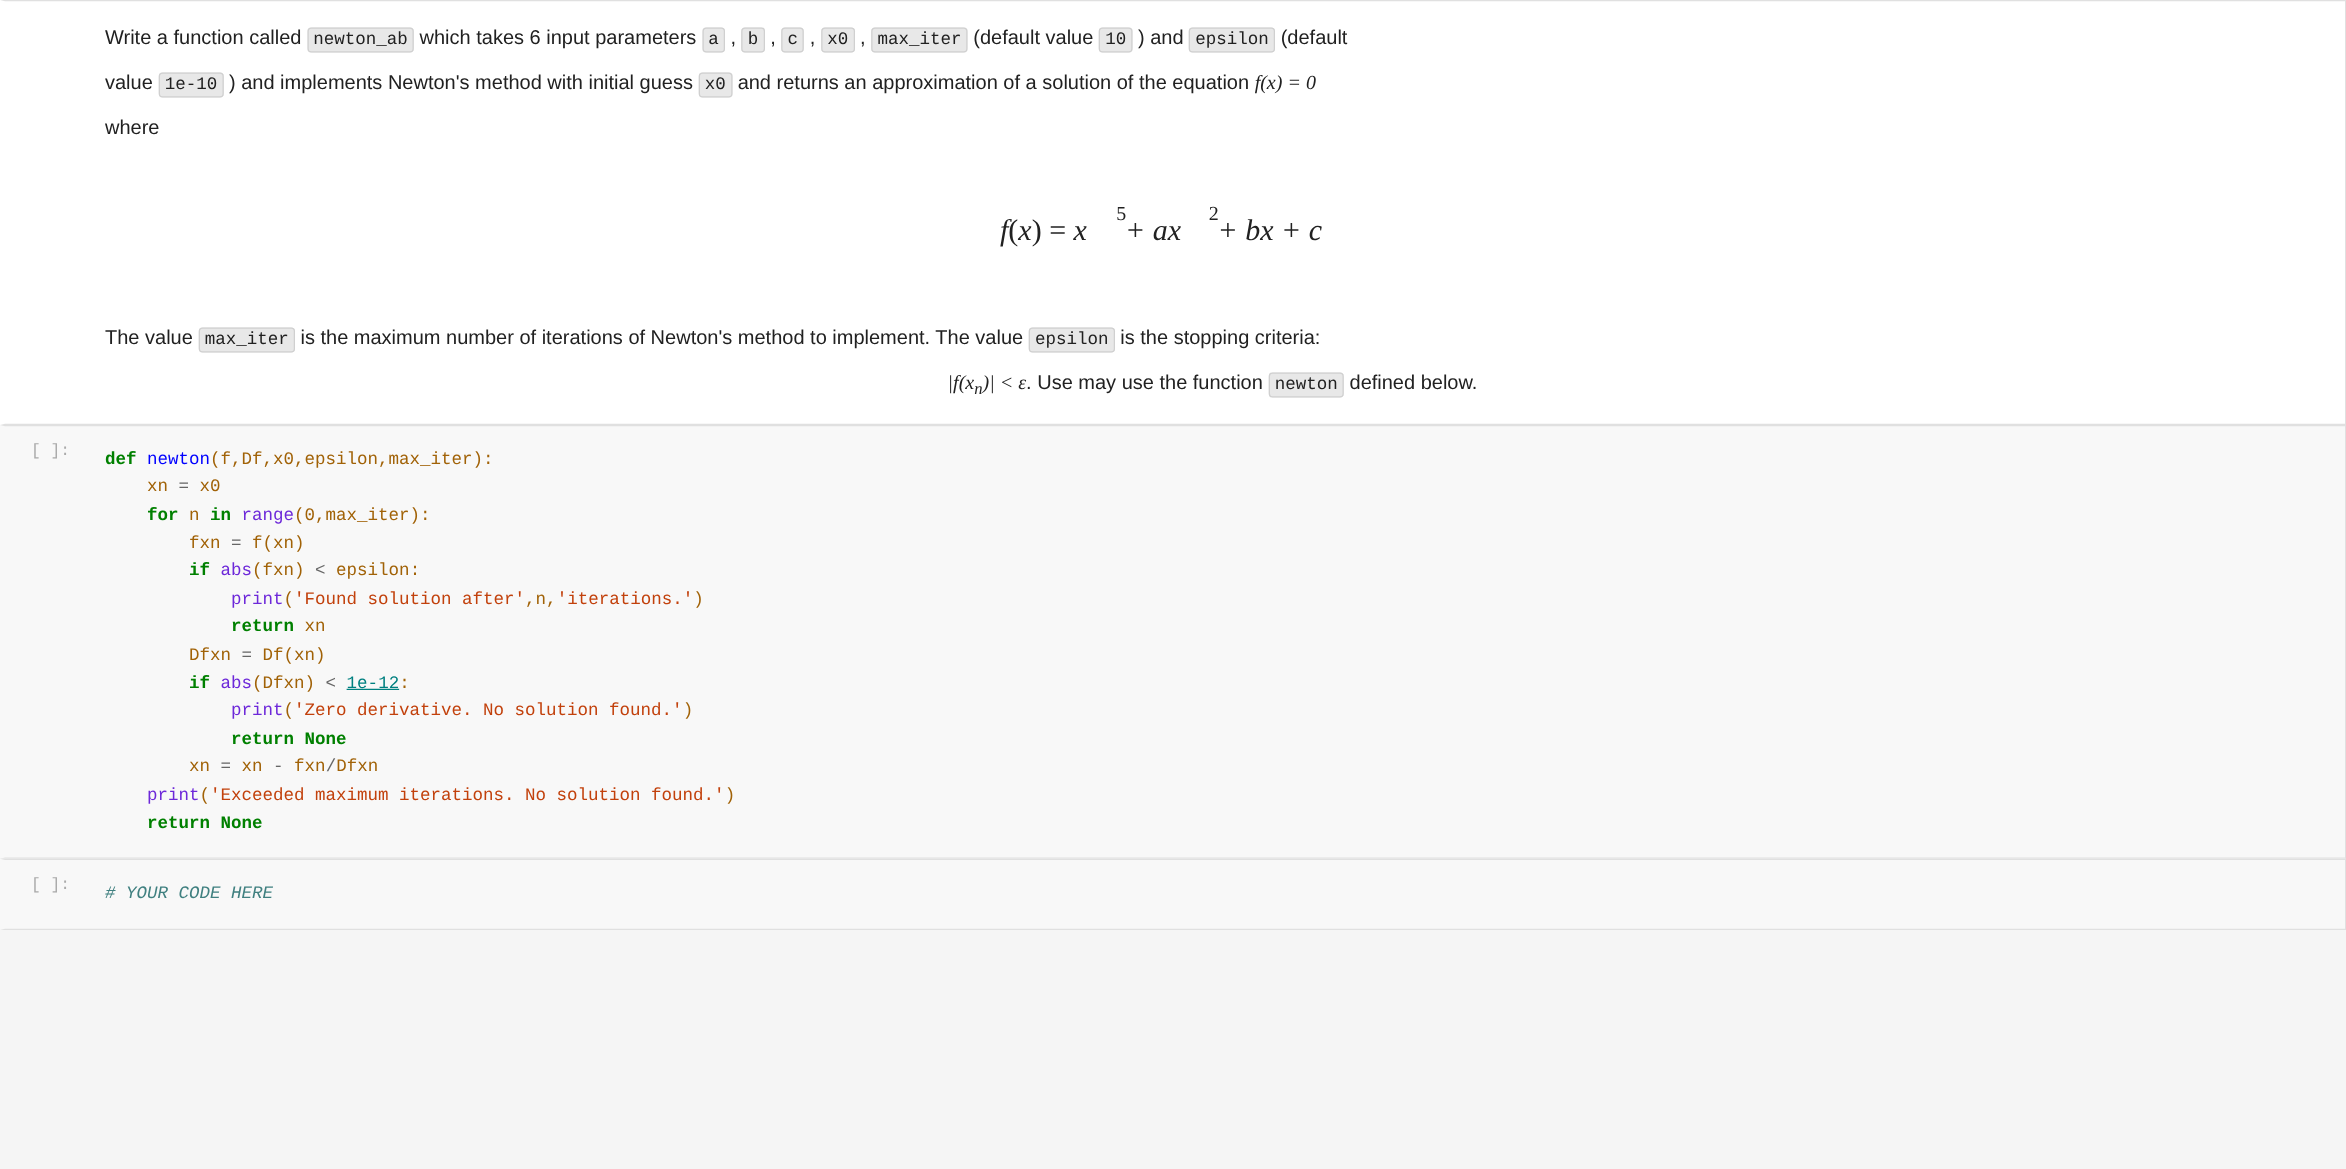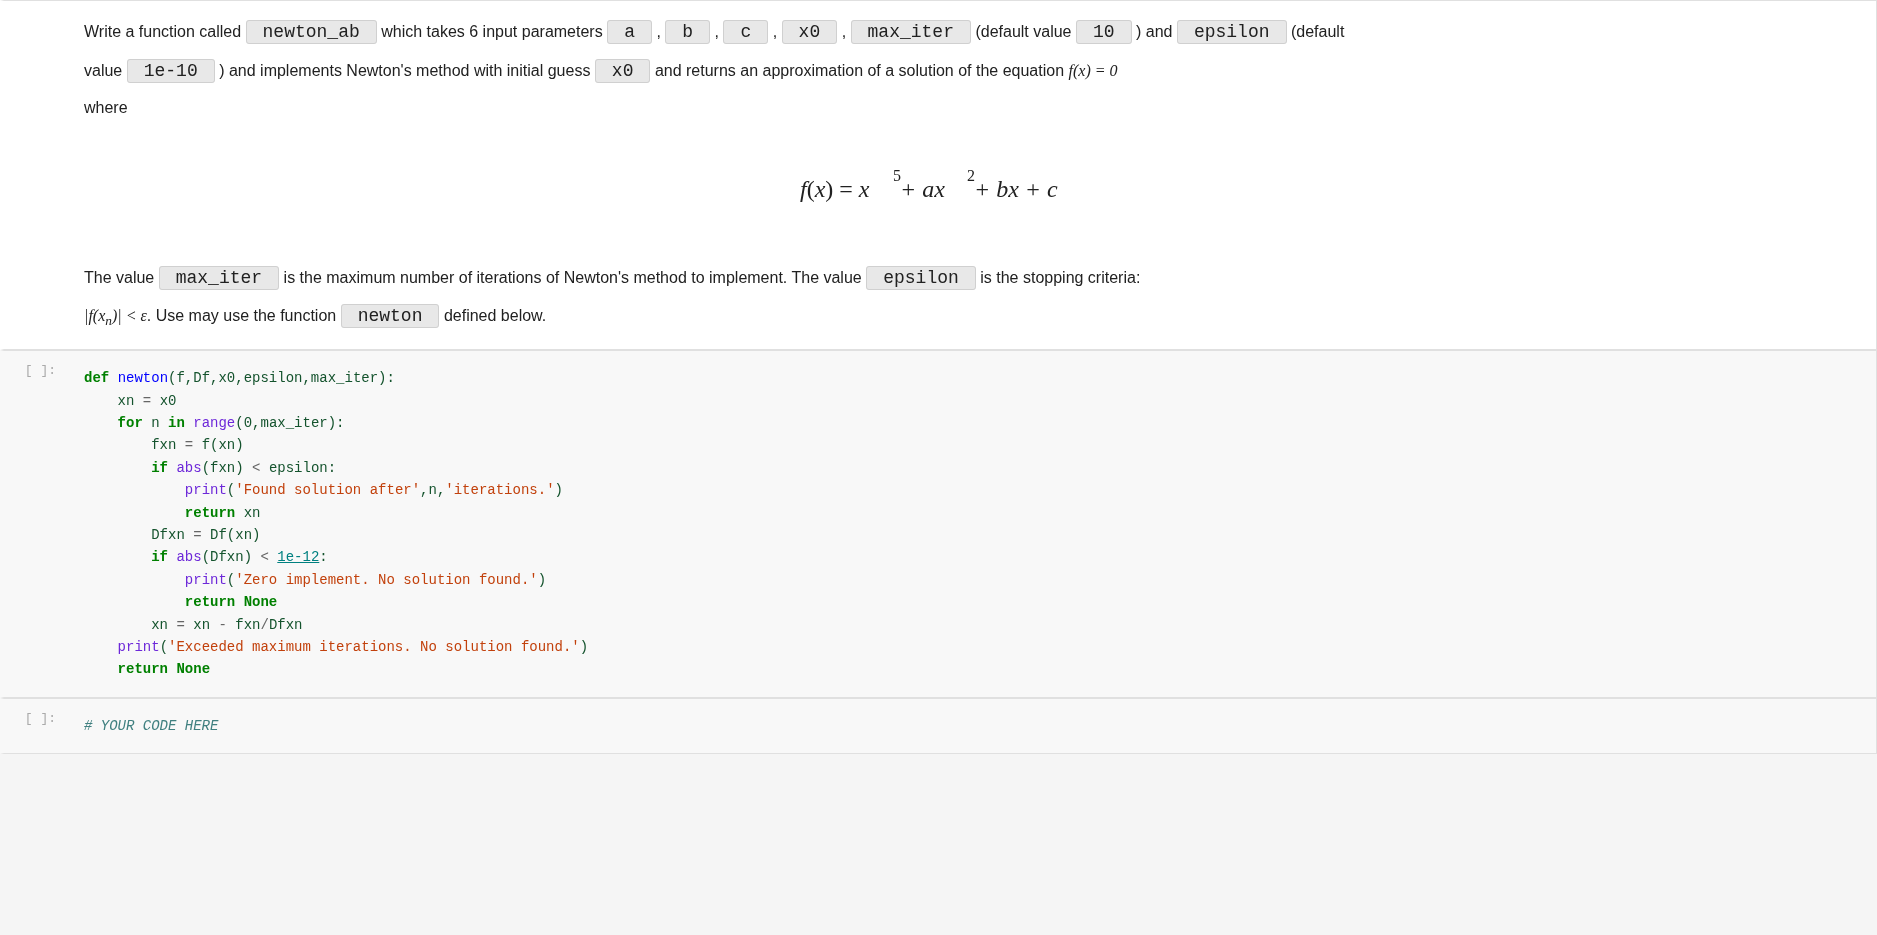--- a/index.html
+++ b/index.html
@@ -47,23 +47,23 @@
     }
     .markdown-cell .cell-content {
       line-height: 1.7;
       color: #212121;
     }
     
     code.inline {
       background: #e8e8e8;
       border: 1px solid #d0d0d0;
       border-radius: 3px;
-      padding: 1px 16px;
+      padding: 1px 4px;
       font-family: 'Courier New', Courier, monospace;
-      font-size: 18px;
+      font-size: 14px;
       color: #212121;
     }
     
     .math-display {
       text-align: center;
       margin: 40px 0;
       font-size: 22px;
       font-style: italic;
       font-family: 'Georgia', serif;
     }
@@ -75,25 +75,25 @@
       white-space: pre;
       color: #212121;
     }
     
     .kw { color: #008000; font-weight: bold; } 
     .bi { color: #6d28d9; } 
     .str { color: #c2410c; } 
     .op { color: #666666; } 
     .num { color: #008080; text-decoration: underline; } 
     .fn { color: #0000FF; } 
-    .var { color: #14532d; } 
+    .var { color: #a16207; } 
     .comment-code { font-family: 'Courier New', monospace; font-style: italic; color: #408080; }
 
     p { margin-bottom: 8px; }
-    p:last-child { margin-bottom: 0; }
+    p:last-child { margin-bottom: 0; text-align: center; }
 
     .cell-number-empty {
       color: #aaa;
       font-size: 13px;
     }
   </style>
 </head>
 <body>
 
 <div class="notebook-container">
@@ -137,21 +137,21 @@
     <div class="cell-content">
       <div class="code-content"><span class="kw">def</span> <span class="fn">newton</span><span class="var">(f,Df,x0,epsilon,max_iter):</span>
     <span class="var">xn</span> <span class="op">=</span> <span class="var">x0</span>
     <span class="kw">for</span> <span class="var">n</span> <span class="kw">in</span> <span class="bi">range</span><span class="var">(0,max_iter):</span>
         <span class="var">fxn</span> <span class="op">=</span> <span class="var">f</span><span class="var">(xn)</span>
         <span class="kw">if</span> <span class="bi">abs</span><span class="var">(fxn)</span> <span class="op">&lt;</span> <span class="var">epsilon:</span>
             <span class="bi">print</span><span class="var">(</span><span class="str">'Found solution after'</span><span class="var">,n,</span><span class="str">'iterations.'</span><span class="var">)</span>
             <span class="kw">return</span> <span class="var">xn</span>
         <span class="var">Dfxn</span> <span class="op">=</span> <span class="var">Df</span><span class="var">(xn)</span>
         <span class="kw">if</span> <span class="bi">abs</span><span class="var">(Dfxn)</span> <span class="op">&lt;</span> <span class="num">1e-12</span><span class="var">:</span>
-            <span class="bi">print</span><span class="var">(</span><span class="str">'Zero implement. No solution found.'</span><span class="var">)</span>
+            <span class="bi">print</span><span class="var">(</span><span class="str">'Zero derivative. No solution found.'</span><span class="var">)</span>
             <span class="kw">return</span> <span class="kw">None</span>
         <span class="var">xn</span> <span class="op">=</span> <span class="var">xn</span> <span class="op">-</span> <span class="var">fxn</span><span class="op">/</span><span class="var">Dfxn</span>
     <span class="bi">print</span><span class="var">(</span><span class="str">'Exceeded maximum iterations. No solution found.'</span><span class="var">)</span>
     <span class="kw">return</span> <span class="kw">None</span></div>
     </div>
   </div>
 
   <div class="cell code-cell">
     <div class="cell-number cell-number-empty">[ ]:</div>
     <div class="cell-content">

